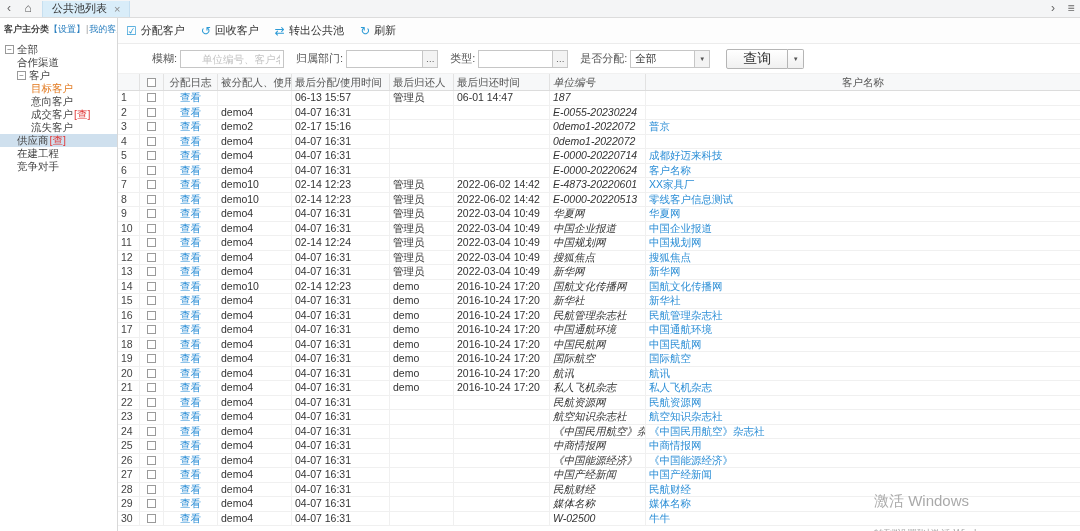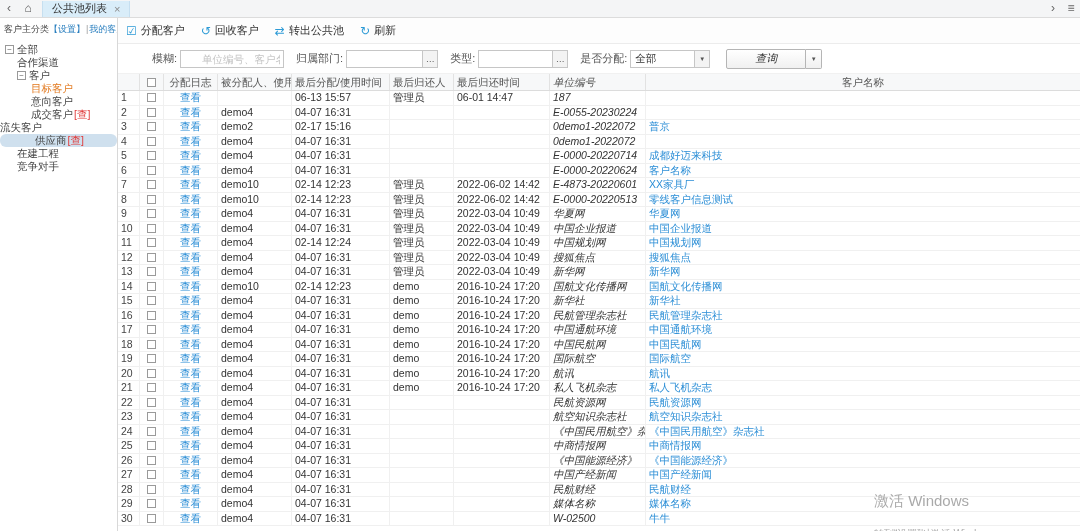--- a/index.html
+++ b/index.html
@@ -17,21 +17,21 @@
   .home-btn { width:20px; font-size:12px; color:#555; }
   .tab { height:16px; display:flex; align-items:center; gap:7px; background:#d9edf9;
     padding:0 9px; margin-left:4px; font-size:11px; color:#333;
     border-left:1px solid #c6dff0; border-right:1px solid #c6dff0; }
   .tab-close { color:#8a8a8a; font-size:11px; cursor:pointer; }
   .topbar-spacer { flex:1; }
   
   .sidebar { position:absolute; left:0; top:18px; width:118px; height:513px;
     background:#fff; border-right:1px solid #d8d8d8; overflow:hidden; }
   .side-header { font-size:9px; padding:5px 2px 4px 4px; white-space:nowrap; overflow:hidden; }
-  .sh-title { color:#444; font-weight:normal; }
+  .sh-title { color:#444; font-weight:bold; }
   .sh-link { color:#2a7fbf; cursor:pointer; }
   .sh-sep { color:#999; margin:0 1px; }
   .tree { padding-top:3px; font-size:10.5px; color:#444; }
   .tree-item { height:13px; line-height:13px; display:flex; align-items:center;
     white-space:nowrap; cursor:pointer; }
   .tree-item.selected { background:#cfe0ee; }
   .expander { width:9px; height:9px; border:1px solid #999; background:#fff; color:#666;
     font-size:8px; line-height:7px; text-align:center; margin-right:3px; flex:0 0 auto; }
   .t-label.orange { color:#e2791f; }
   .badge { color:#e03a3a; margin-left:1px; }
@@ -55,22 +55,22 @@
   .w-type { width:90px; }
   .dots-btn { width:15px; height:16px; border-left:1px solid #c6c6c6; background:#f3f3f3;
     font-size:9px; color:#555; display:flex; align-items:center; justify-content:center;
     cursor:pointer; flex:0 0 auto; }
   .select { width:80px; height:18px; border:1px solid #c6c6c6; background:#fff; display:flex;
     align-items:center; margin-right:16px; flex:0 0 auto; cursor:pointer; }
   .select-value { flex:1; padding-left:4px; color:#333; font-size:10.5px; }
   .select-arrow { width:15px; height:16px; border-left:1px solid #c6c6c6; background:#f3f3f3;
     font-size:6px; color:#555; display:flex; align-items:center; justify-content:center; }
   .query-btn { height:20px; border:1px solid #b5b5b5; background:linear-gradient(#ffffff,#f0f0f0);
-    font-size:11px; color:#333; padding:0 28px; display:flex; align-items:center;
-    border-radius:2px 0 0 2px; cursor:pointer; flex:0 0 auto;font-style:italic; }
+    font-size:14px; color:#333; padding:0 16px; display:flex; align-items:center;
+    border-radius:2px 0 0 2px; cursor:pointer; flex:0 0 auto; }
   .query-arrow { height:20px; width:16px; border:1px solid #b5b5b5; border-left:none;
     background:linear-gradient(#ffffff,#f0f0f0); font-size:6px; color:#555; display:flex;
     align-items:center; justify-content:center; border-radius:0 2px 2px 0; cursor:pointer; flex:0 0 auto; }
   
   .grid-header { height:17px; display:flex; background:#f7f8f9; border-bottom:1px solid #dcdcdc;
     font-size:10.5px; color:#555; }
   .gh-cell { border-right:1px solid #e2e2e2; padding:0 3px; line-height:16px;
     overflow:hidden; white-space:nowrap; }
   .rows { height:435px; overflow:hidden; }
   .row { height:14.5px; display:flex; border-bottom:1px solid #f0f0f0; font-size:10.5px;
@@ -129,24 +129,24 @@
       <div class="tree-item" style="padding-left: 31px;">
         <span class="t-label orange">目标客户</span>
       </div>
       <div class="tree-item" style="padding-left: 31px;">
         <span class="t-label">意向客户</span>
       </div>
       <div class="tree-item" style="padding-left: 31px;">
         <span class="t-label">成交客户</span>
         <span class="badge">[查]</span>
       </div>
-      <div class="tree-item" style="">
+      <div class="tree-item" style="padding-left: 31px;">
         <span class="t-label">流失客户</span>
       </div>
-      <div class="tree-item selected" style="padding-left: 35px; border-radius: 6px;">
+      <div class="tree-item selected" style="padding-left: 17px;">
         <span class="t-label">供应商</span>
         <span class="badge">[查]</span>
       </div>
       <div class="tree-item" style="padding-left: 17px;">
         <span class="t-label">在建工程</span>
       </div>
       <div class="tree-item" style="padding-left: 17px;">
         <span class="t-label">竞争对手</span>
       </div>
     </div>

